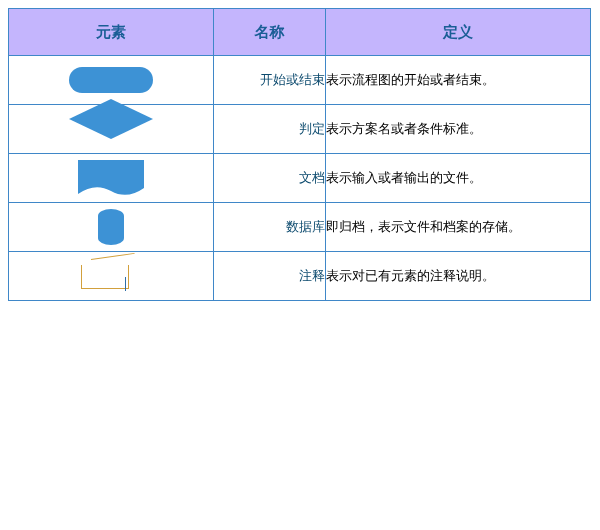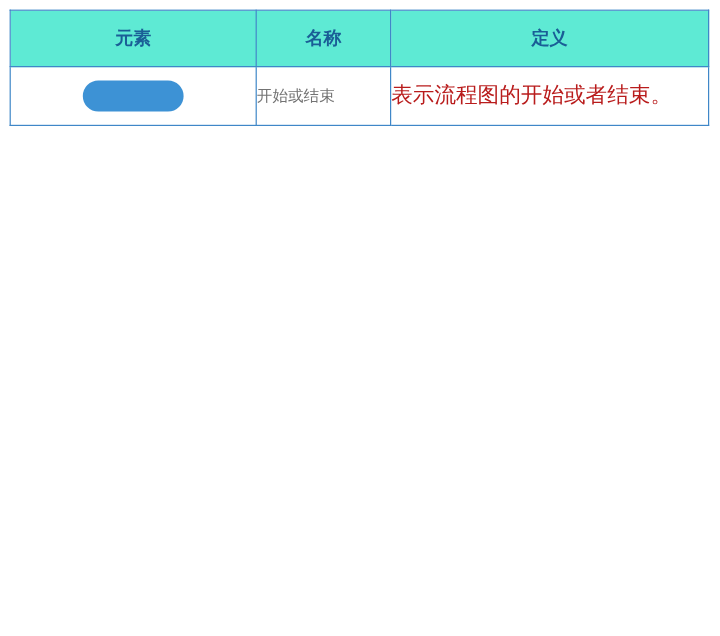--- a/index.html
+++ b/index.html
@@ -28,39 +28,39 @@
     border: 1px solid #3f87c8;
     padding: 0;
     vertical-align: middle;
   }
   thead th {
     height: 46px;
     font-size: 15px;
     font-weight: bold;
     color: #1a5e96;
     text-align: center;
-    background: #5eead4;
+    background: #c4b5fd;
   }
   col.c-sym { width: 205px; }
   col.c-name { width: 112px; }
   col.c-def { width: 265px; }
 
   td.sym-cell {
     text-align: center;
     height: 48px;
     position: relative;
   }
   td.name-cell {
-    text-align: left;
+    text-align: right;
     font-size: 13px;
-    color: #737373;
+    color: #0c4a6e;
   }
   td.def-cell {
-    font-size: 18px;
-    color: #b91c1c;
+    font-size: 13px;
+    color: #000000;
     line-height: 1.55;
     padding: 6px 10px 6px 12px;
     text-align: left;
   }
   .shape-wrap {
     display: flex;
     align-items: center;
     justify-content: center;
     height: 100%;
     min-height: 48px;
@@ -174,21 +174,61 @@
         <td class="sym-cell">
           <div class="shape-wrap">
             <div class="sh-terminator"></div>
           </div>
         </td>
         <td class="name-cell">开始或结束</td>
         <td class="def-cell">表示流程图的开始或者结束。</td>
       </tr>
 
 
-
-
-
-
+      <tr>
+        <td class="sym-cell">
+          <div class="shape-wrap">
+            <div class="sh-decision"></div>
+          </div>
+        </td>
+        <td class="name-cell">判定</td>
+        <td class="def-cell">表示方案名或者条件标准。</td>
+      </tr>
+
+      <tr>
+        <td class="sym-cell">
+          <div class="shape-wrap">
+            <div class="sh-document"></div>
+          </div>
+        </td>
+        <td class="name-cell">文档</td>
+        <td class="def-cell">表示输入或者输出的文件。</td>
+      </tr>
+
+
+      <tr>
+        <td class="sym-cell">
+          <div class="shape-wrap">
+            <div class="sh-database"></div>
+          </div>
+        </td>
+        <td class="name-cell">数据库</td>
+        <td class="def-cell">即归档，表示文件和档案的存储。</td>
+      </tr>
+
+      <tr>
+        <td class="sym-cell">
+          <div class="shape-wrap">
+            <div class="sh-annotation">
+              <div class="ann-line"></div>
+              <div class="ann-box"></div>
+              <div class="ann-tick"></div>
+            </div>
+          </div>
+        </td>
+        <td class="name-cell">注释</td>
+        <td class="def-cell">表示对已有元素的注释说明。</td>
+      </tr>
 
 
     </tbody>
   </table>
 </div>
 
 </body></html>

